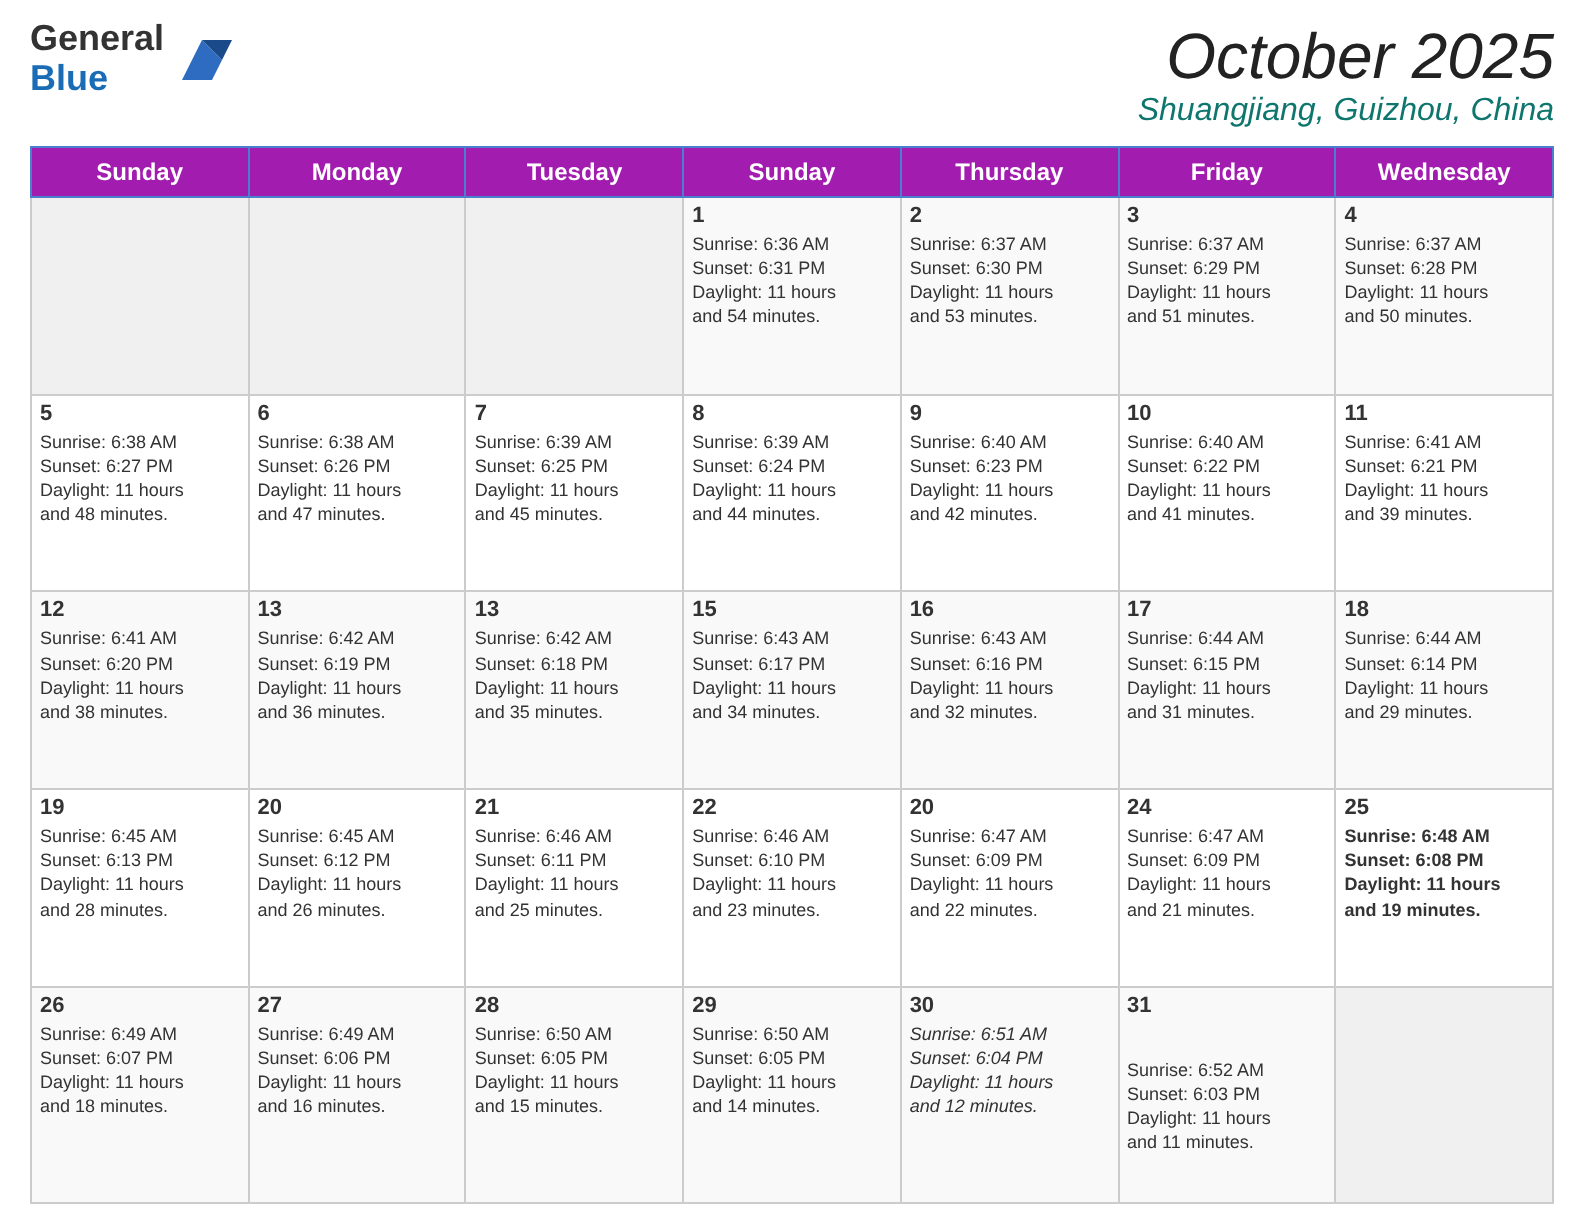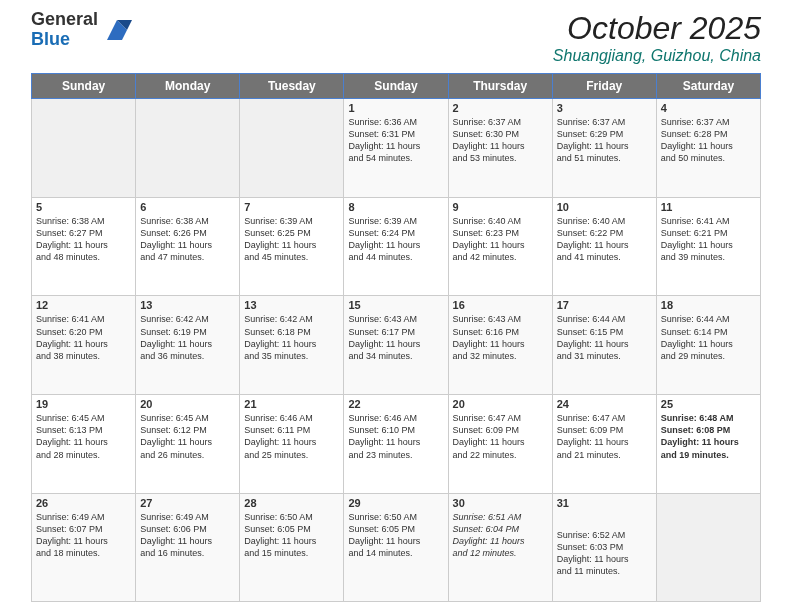--- a/index.html
+++ b/index.html
@@ -6,21 +6,21 @@
     body {
       font-family: Arial, sans-serif;
       background: #fff;
       width: 792px;
       height: 612px;
       overflow: hidden;
     }
     .page {
       width: 792px;
       height: 612px;
-      padding: 10px 31px;
+      padding: 10px 15px;
       display: flex;
       flex-direction: column;
     }
     .header {
       display: flex;
       justify-content: space-between;
       align-items: flex-start;
       margin-bottom: 8px;
     }
     .logo {
@@ -61,21 +61,21 @@
       color: #0f766e;
     }
     .calendar {
       flex: 1;
       border: 1px solid #ccc;
       border-collapse: collapse;
       width: 100%;
       table-layout: fixed;
     }
     .calendar th {
-      background: #737373;
+      background: #a21caf;
       color: #fff;
       text-align: center;
       font-size: 12px;
       padding: 5px 2px;
       border: 1px solid #4a7fd0;
     }
     .calendar td {
       border: 1px solid #ccc;
       vertical-align: top;
       padding: 3px 4px;
@@ -127,21 +127,21 @@
 
   <table class="calendar">
     <thead>
       <tr id="weekday-row">
           <th>Sunday</th>
           <th>Monday</th>
           <th>Tuesday</th>
           <th>Sunday</th>
           <th>Thursday</th>
           <th>Friday</th>
-          <th>Saturday</th>
+          <th>Wednesday</th>
         </tr>
     </thead>
     <tbody id="calendar-body">
         <tr>
           <td class="empty"></td>
           <td class="empty"></td>
           <td class="empty"></td>
           <td>
             <span class="day-num">1</span>
             <div class="day-info" style="white-space: pre-line;">Sunrise: 6:36 AM

